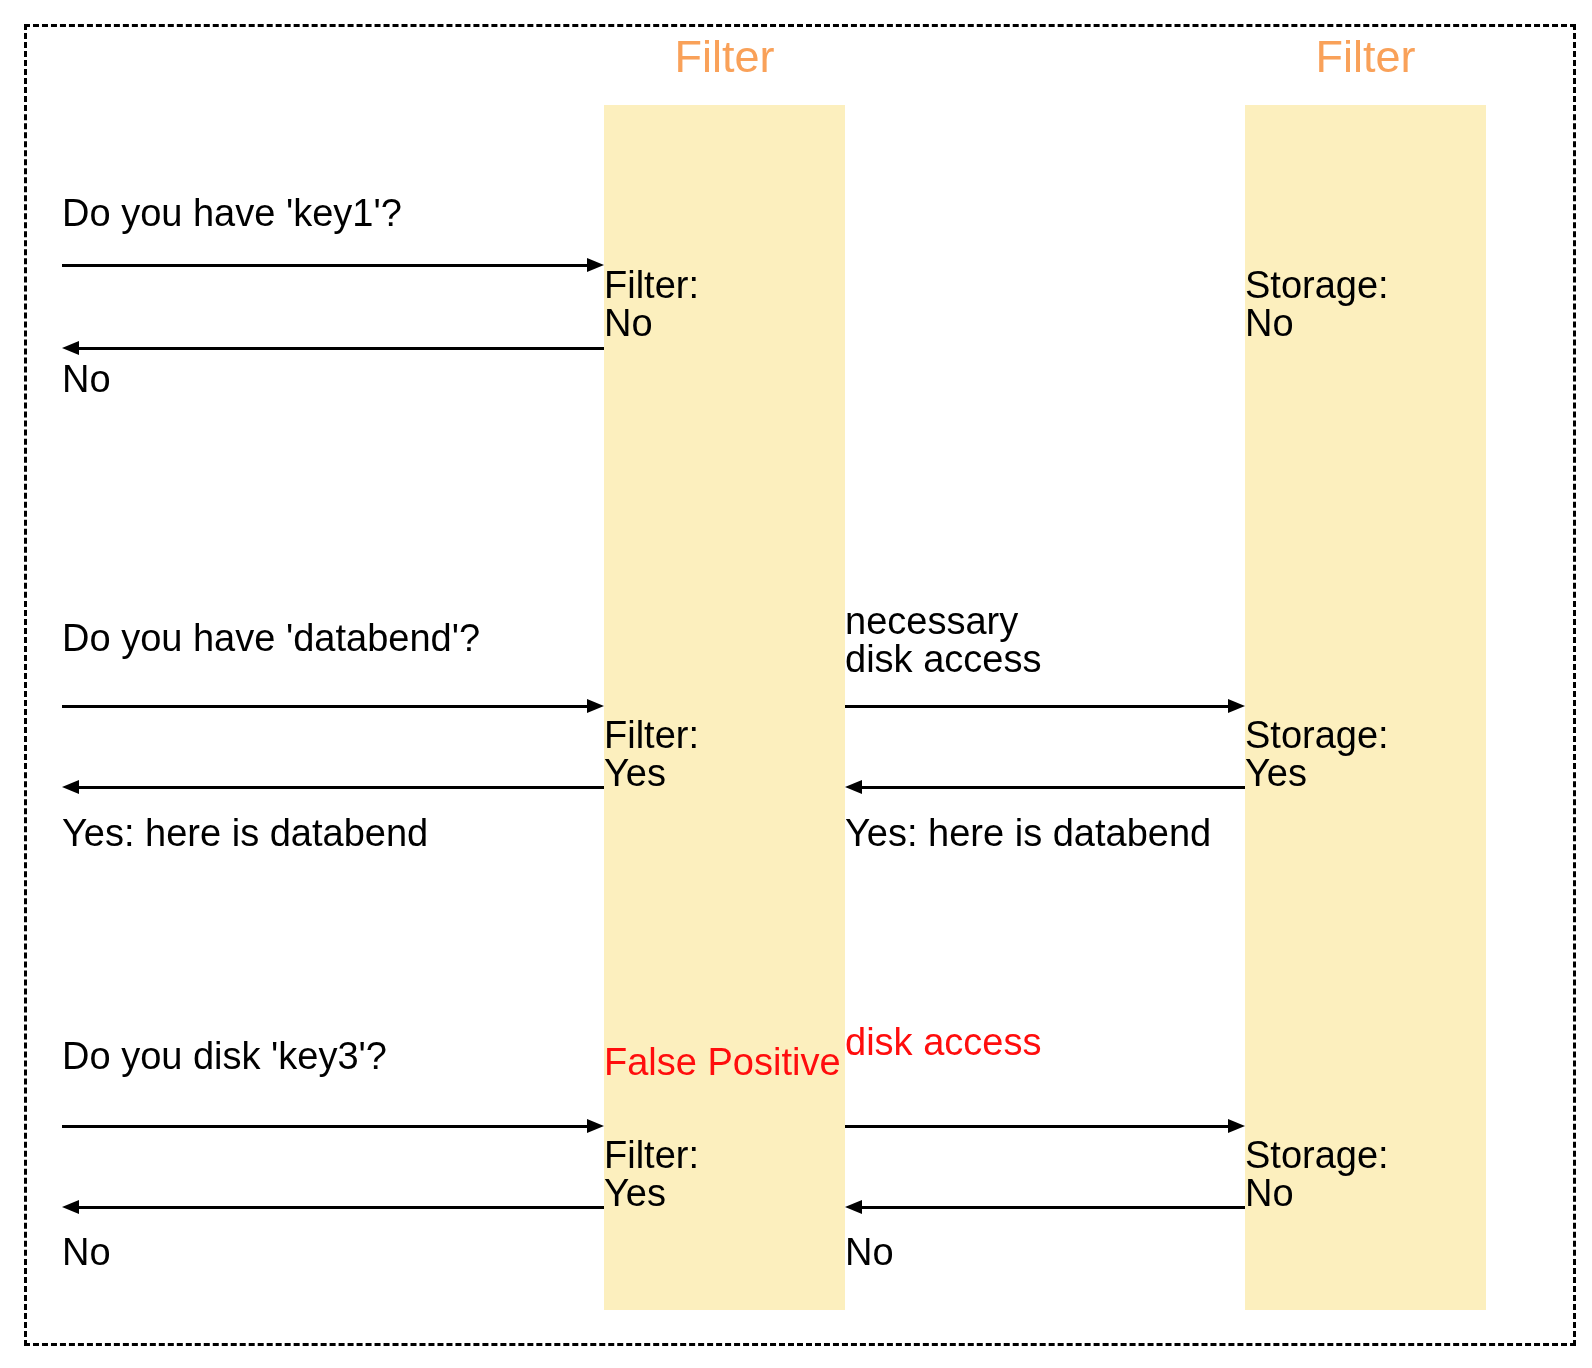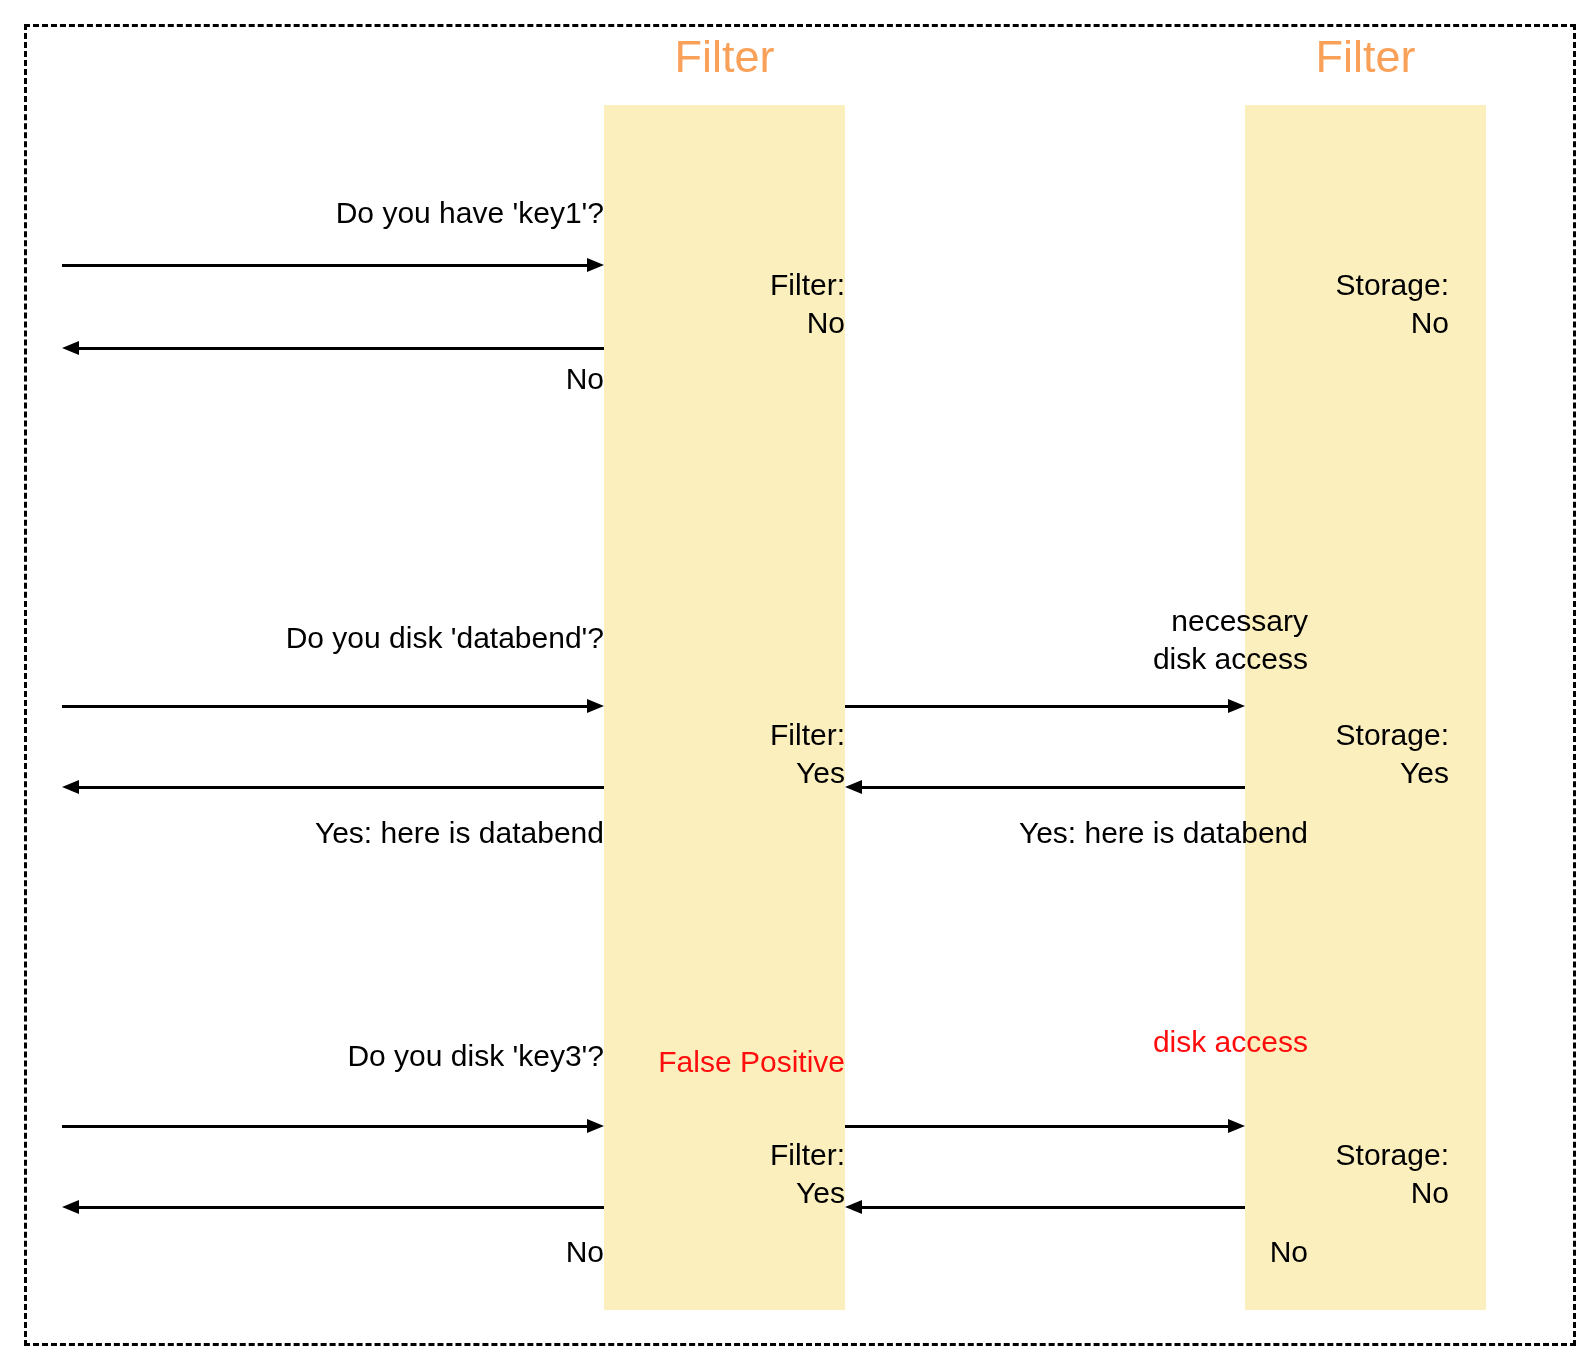--- a/index.html
+++ b/index.html
@@ -33,23 +33,23 @@
     width: 241px;
     text-align: center;
     font-size: 45px;
     line-height: 48px;
     color: #F9A159;
   }
   .lane-title.filter  { left: 604px; }
   .lane-title.storage { left: 1245px; }
   .txt {
     position: absolute;
-    font-size: 30px;
+    font-size: 38px;
     line-height: 38px;
-    text-align: right;
+    text-align: left;
     white-space: nowrap;
   }
   .col-left    { left: 62px;   width: 542px; }
   .col-mid     { left: 845px;  width: 463px; }
   .col-filter  { left: 604px;  width: 241px; }
   .col-storage { left: 1245px; width: 204px; }
   .bold { font-weight: normal; }
   .red  { color: #FF0D0D; }
   .arrow { position: absolute; height: 14px; }
   .arrow .shaft {
@@ -99,21 +99,21 @@
     <div>No</div>
   </div>
 
   <div class="arrow l" style="top:341px; left:62px; width:542px">
     <span class="shaft"></span>
     <span class="head"></span>
   </div>
 
   <div class="txt col-left" style="top:360px">No</div>
 
-  <div class="txt col-left" style="top:619px">Do you disk 'databend'?</div>
+  <div class="txt col-left" style="top:619px">Do you have 'databend'?</div>
 
   <div class="txt col-mid" style="top:602px">
     <div>necessary</div>
     <div>disk access</div>
   </div>
 
   <div class="arrow r" style="top:699px; left:62px; width:542px">
     <span class="shaft"></span>
     <span class="head"></span>
   </div>

